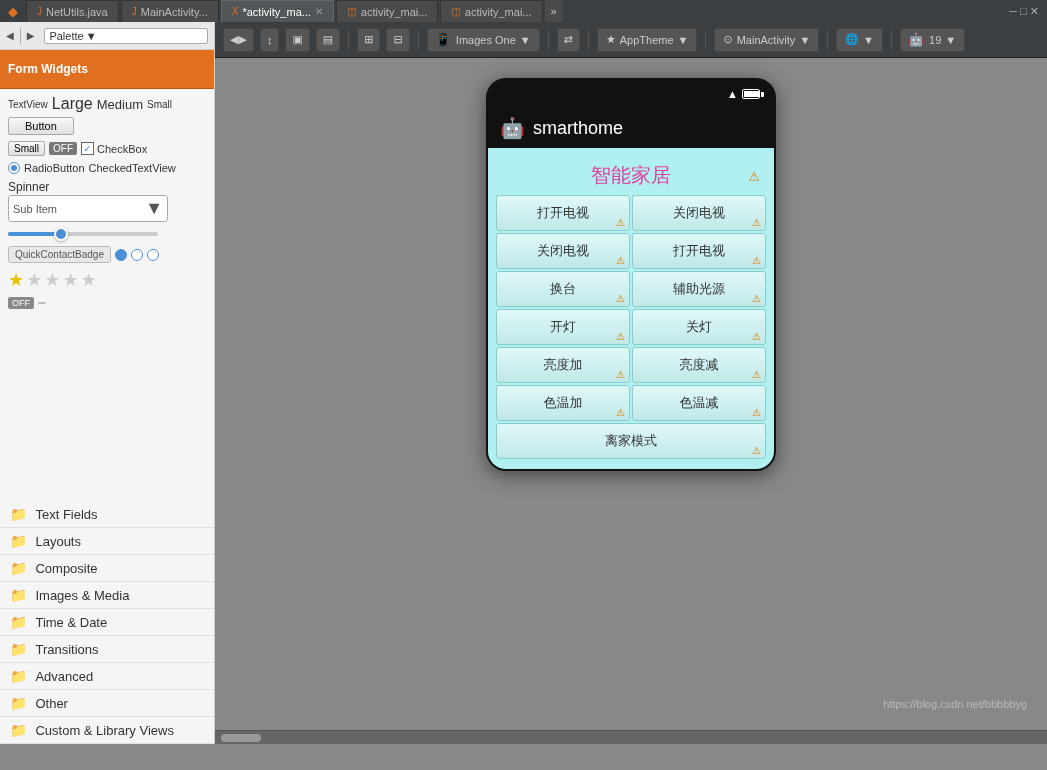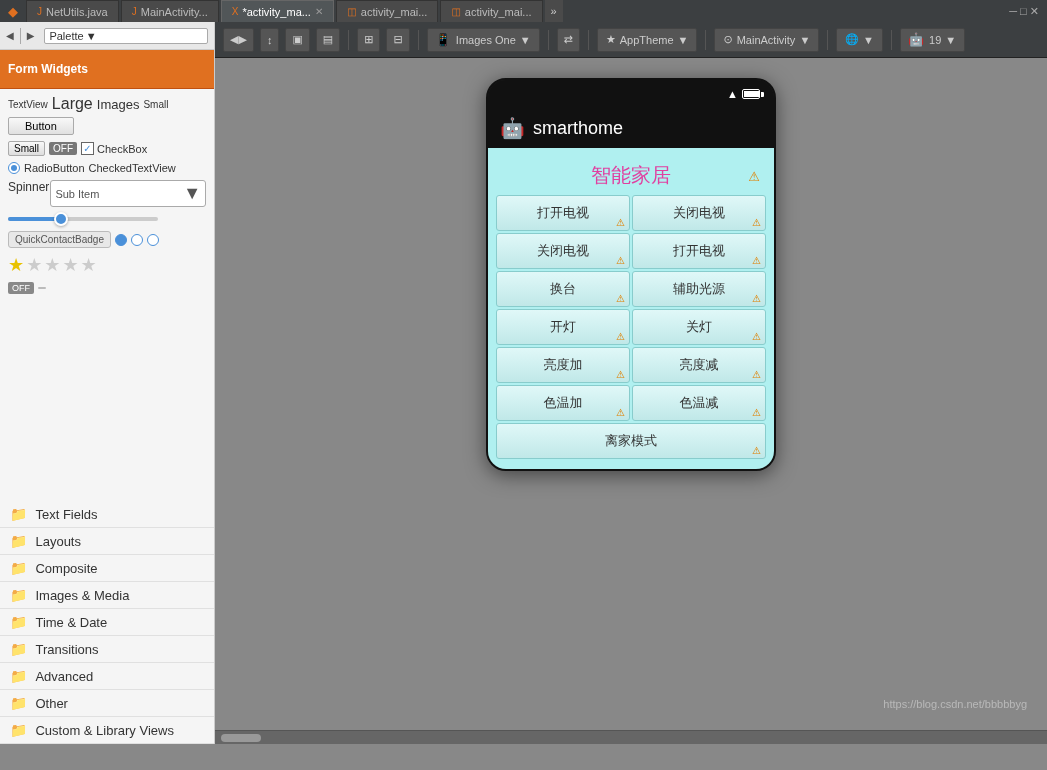--- a/index.html
+++ b/index.html
@@ -126,21 +126,21 @@
       background: #777;
       color: #fff;
       font-size: 10px;
       padding: 1px 4px;
       border-radius: 2px;
     }
     .widget-checkbox-row { display: flex; align-items: center; gap: 3px; }
     .widget-checkbox { width: 13px; height: 13px; border: 1px solid #666; background: #fff; display: flex; align-items: center; justify-content: center; font-size: 10px; color: #4a90d9; }
     .widget-radio { width: 12px; height: 12px; border: 1px solid #4a90d9; border-radius: 50%; background: #fff; display: inline-flex; align-items: center; justify-content: center; }
     .widget-radio-inner { width: 6px; height: 6px; border-radius: 50%; background: #4a90d9; }
-    .spinner-row { display: flex; flex-direction: row; gap: 1px; }
+    .spinner-row { display: flex; flex-direction: column; gap: 1px; }
     .spinner-label { font-size: 12px; color: #333; }
     .spinner-control {
       display: flex;
       align-items: center;
       background: #fff;
       border: 1px solid #aaa;
       border-radius: 3px;
       padding: 2px 4px;
       justify-content: space-between;
       width: 160px;
@@ -451,21 +451,21 @@
 
     <div class="fw-header">
       <span>Form Widgets</span>
     </div>
 
     <div class="fw-content">
 
       <div class="widget-row">
         <span class="widget-text-small">TextView</span>
         <span class="widget-text-large">Large</span>
-        <span class="widget-text-medium">Images</span>
+        <span class="widget-text-medium">Medium</span>
         <span class="widget-text-small">Small</span>
         <span class="widget-button">Button</span>
       </div>
 
       <div class="widget-row">
         <span class="widget-small-btn">Small</span>
         <span class="widget-toggle-off">OFF</span>
         <div class="widget-checkbox-row">
           <div class="widget-checkbox">✓</div>
           <span style="font-size:11px; color:#333;">CheckBox</span>

